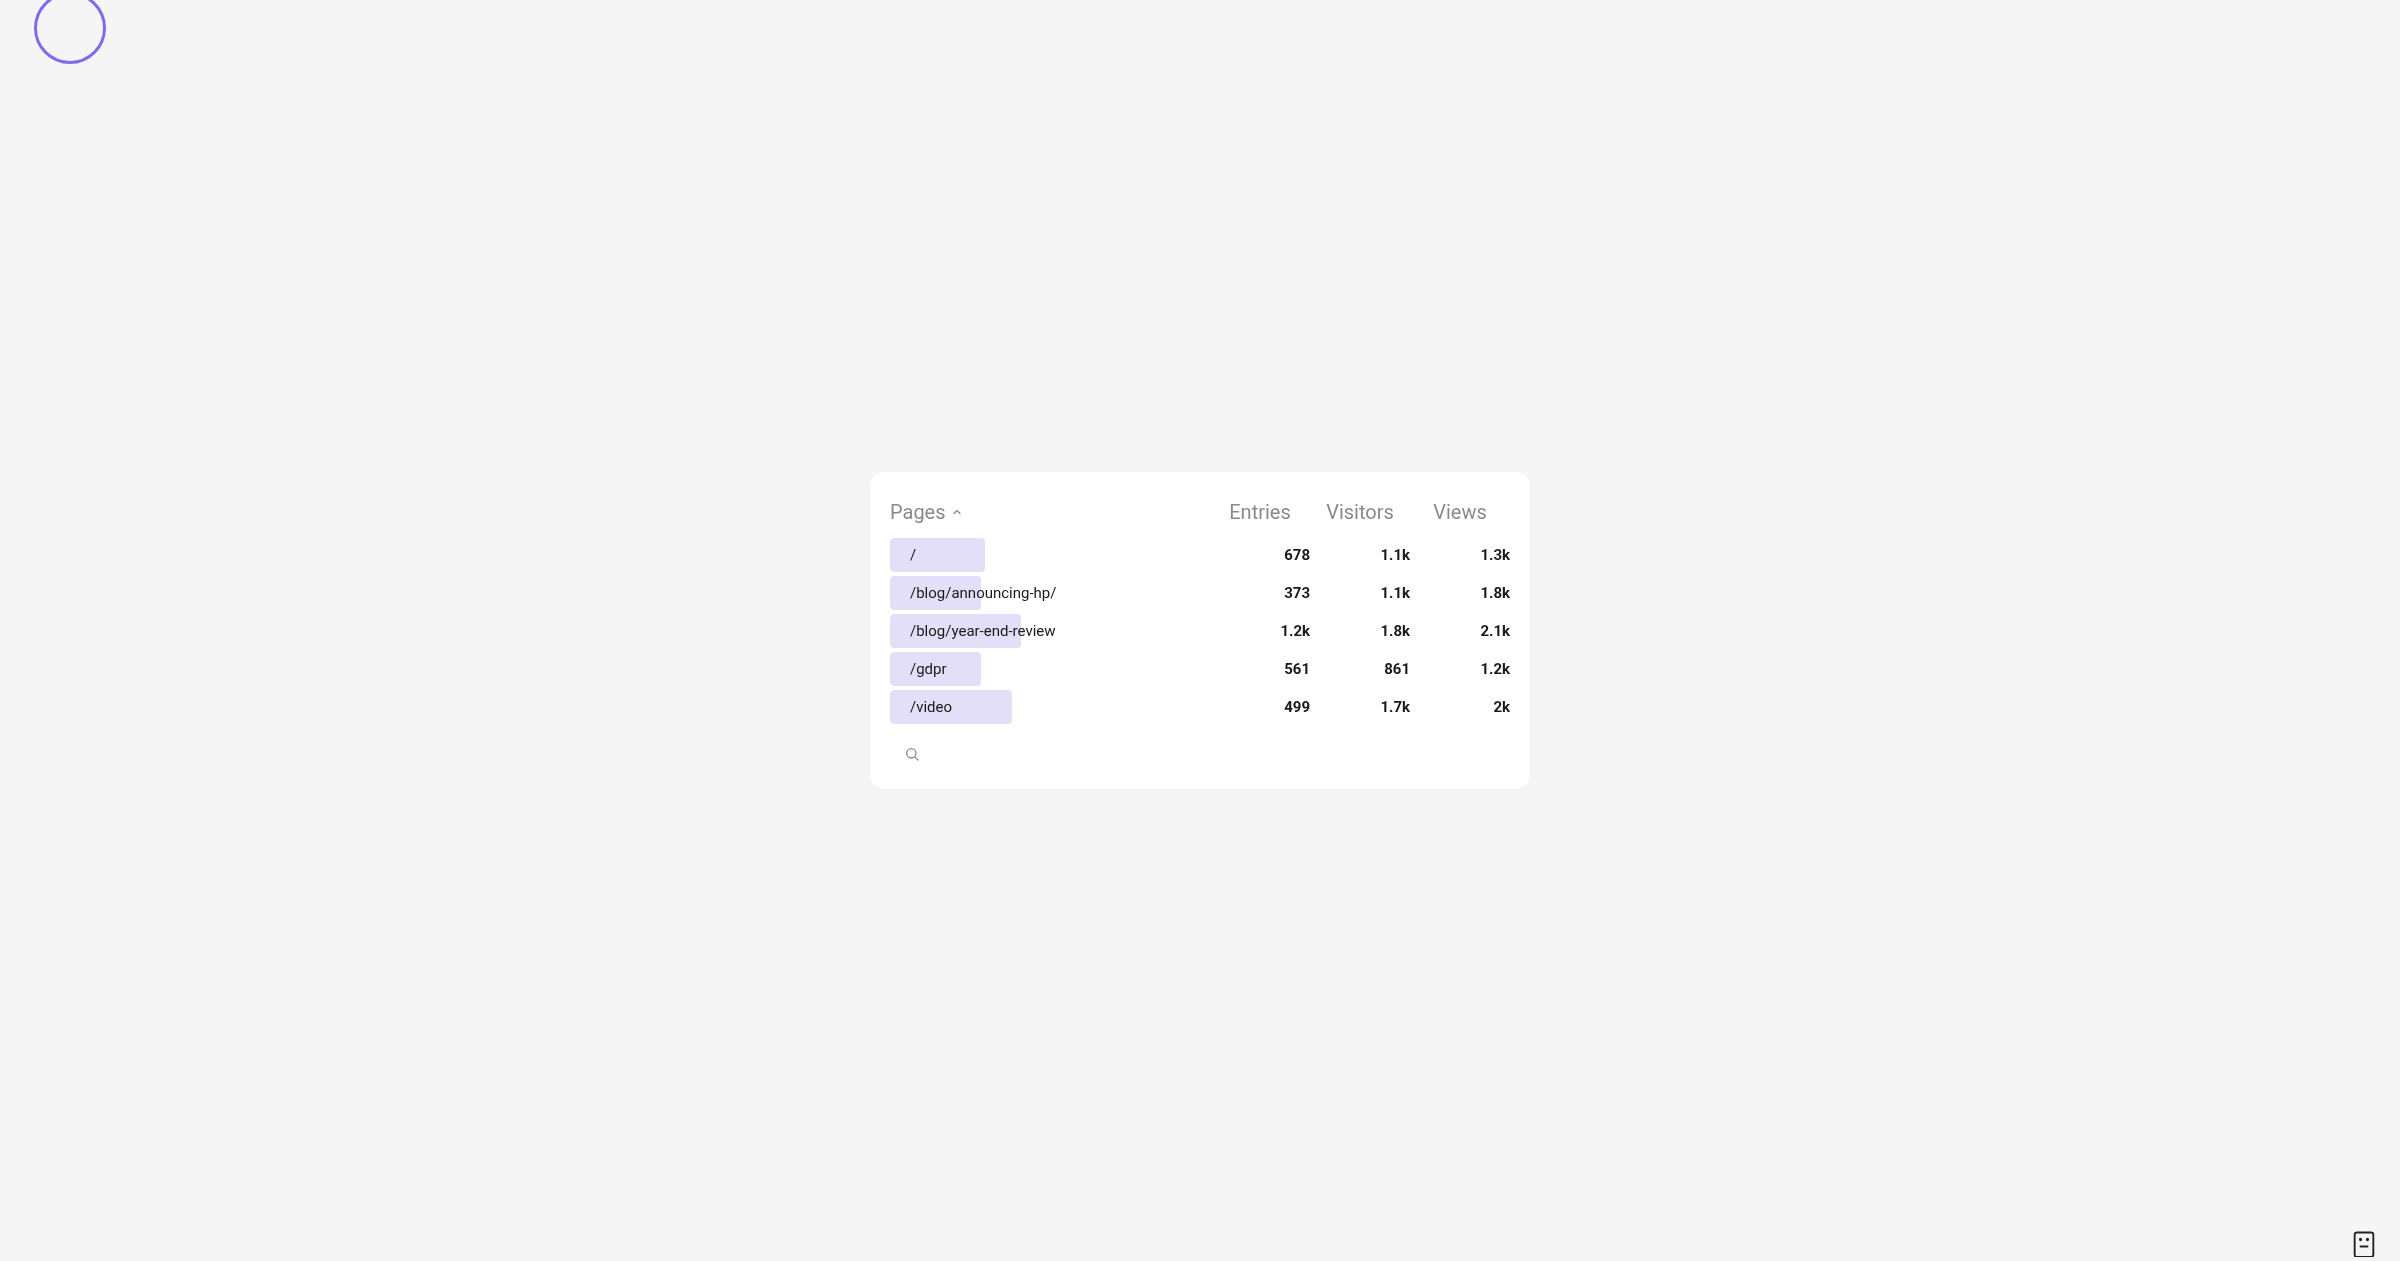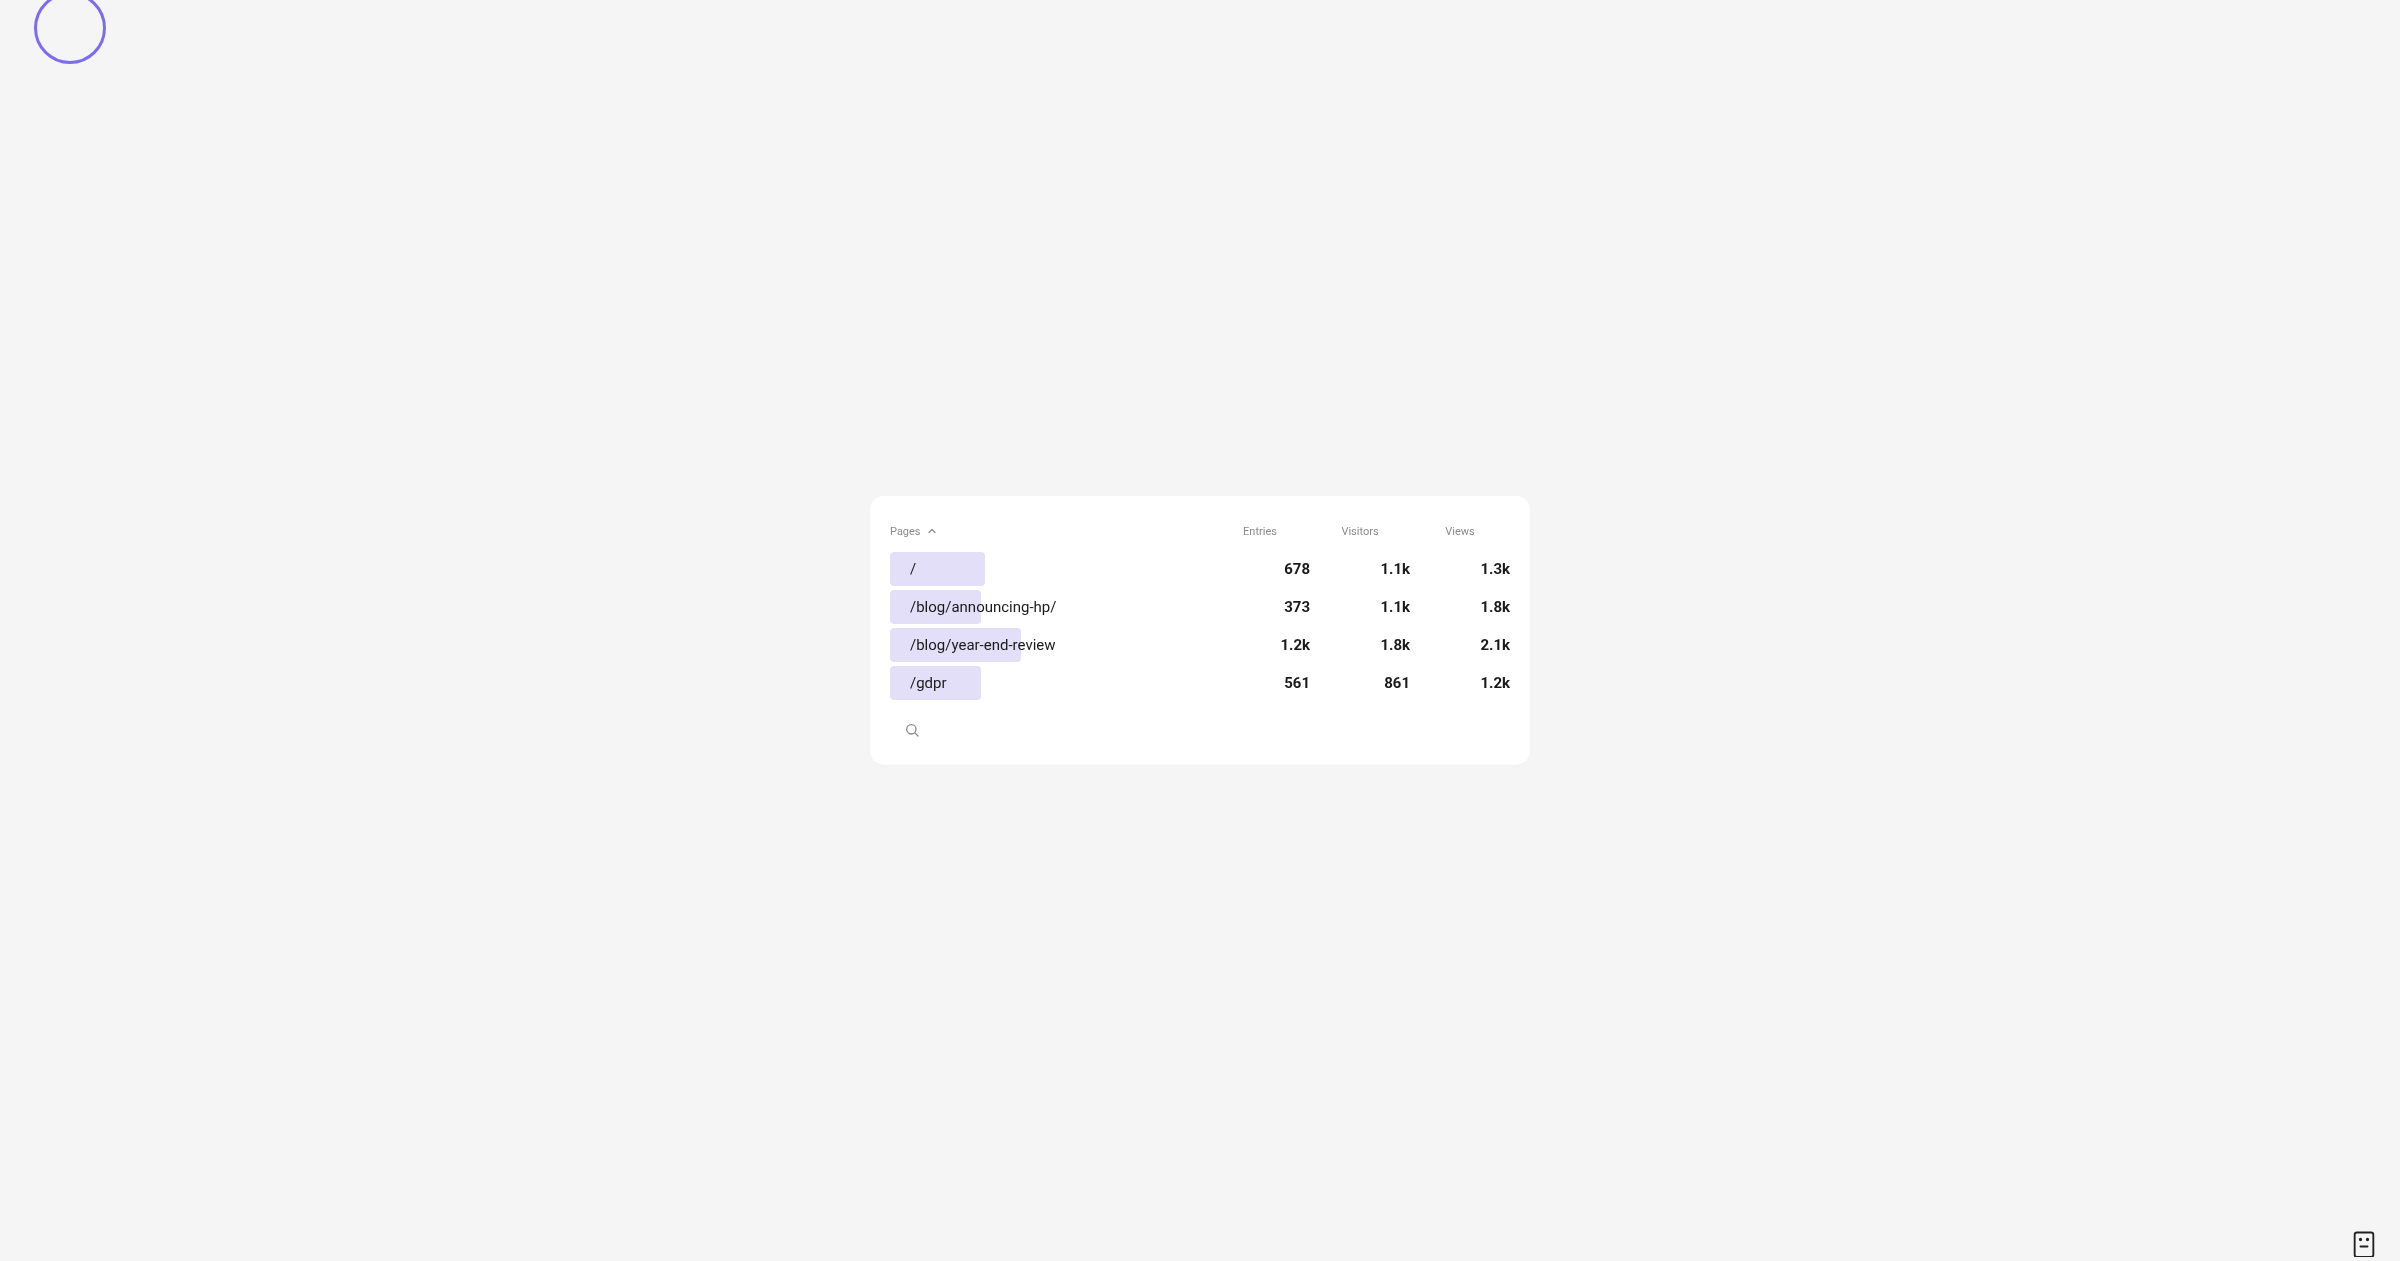--- a/index.html
+++ b/index.html
@@ -17,21 +17,21 @@
     width: 660px;
     background: #ffffff;
     border-radius: 14px;
     padding: 28px 20px 20px 20px;
     box-shadow: 0 1px 2px rgba(0,0,0,0.02);
   }
   .header-row {
     display: flex;
     align-items: center;
     padding: 0 0 14px 0;
-    font-size: 11px;
+    font-size: 20px;
     color: #8a8a8a;
   }
   .col-pages {
     flex: 1;
     display: flex;
     align-items: center;
     gap: 4px;
     cursor: pointer;
     user-select: none;
   }
@@ -153,20 +153,27 @@
         <div class="cell cell-num">1.8k</div>
         <div class="cell cell-num">2.1k</div>
       </div>
       <div class="row">
         <div class="bar" style="width: 14.6%;"></div>
         <div class="cell cell-path">/gdpr</div>
         <div class="cell cell-num">561</div>
         <div class="cell cell-num">861</div>
         <div class="cell cell-num">1.2k</div>
       </div>
+      <div class="row">
+        <div class="bar" style="width: 19.71%;"></div>
+        <div class="cell cell-path">/video</div>
+        <div class="cell cell-num">499</div>
+        <div class="cell cell-num">1.7k</div>
+        <div class="cell cell-num">2k</div>
+      </div>
     </div>
 
   <div class="search-row">
     <button class="search-btn">
       <span>
         <svg width="16" height="16" viewBox="0 0 24 24" fill="none" stroke="currentColor" stroke-width="2" stroke-linecap="round" stroke-linejoin="round">
             <circle cx="11" cy="11" r="7"></circle>
             <line x1="21" y1="21" x2="16.65" y2="16.65"></line>
           </svg>
       </span>

